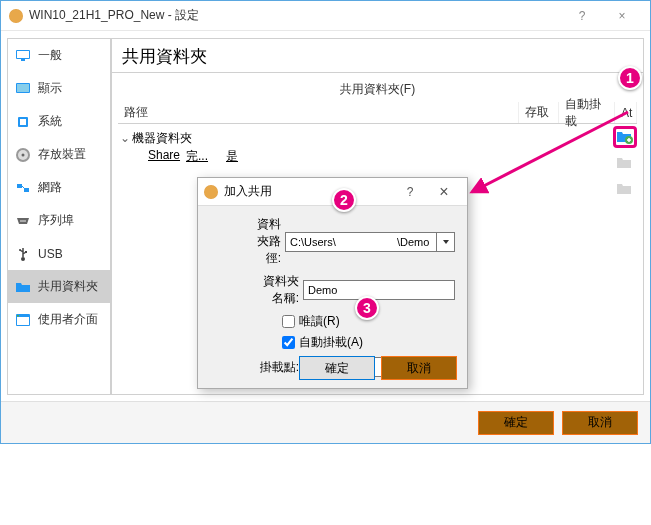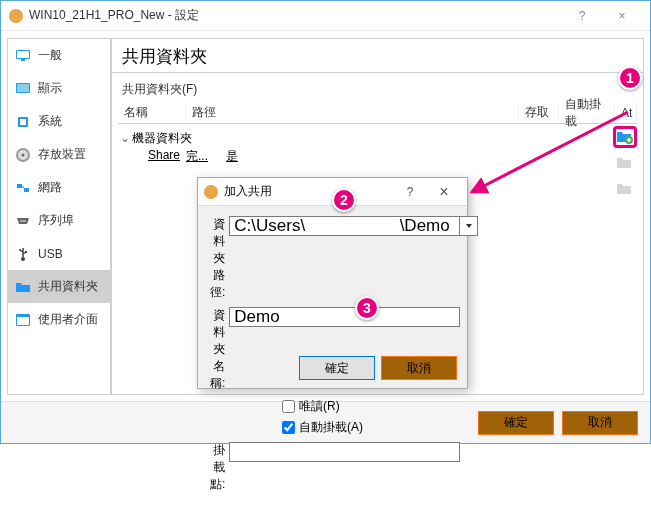--- a/index.html
+++ b/index.html
@@ -14,21 +14,21 @@
 .content { position: absolute; top: 31px; left: 0; right: 0; bottom: 42px; display: flex; padding: 6px; gap: 0; }
 
 .sidebar { width: 104px; border: 1px solid #d0d0d0; background: #fff; overflow: hidden; }
 .sidebar-item { display: flex; align-items: center; height: 33px; padding: 0 6px; gap: 6px; cursor: pointer; }
 .sidebar-item.selected { background: #d0d0d0; }
 .sidebar-item .icon { width: 18px; height: 18px; flex-shrink: 0; display: flex; align-items: center; justify-content: center; }
 .sidebar-item .label { color: #333; white-space: nowrap; }
 
 .main { flex: 1; border: 1px solid #d0d0d0; display: flex; flex-direction: column; }
 .main-header { padding: 6px 10px 4px; font-size: 17px; font-weight: 400; border-bottom: 1px solid #d0d0d0; }
-.sub-label { padding: 8px 10px 4px; color: #333; }
+.sub-label { padding: 8px 10px 4px; color: #333; text-align: center; }
 
 .table-area { flex: 1; position: relative; margin: 0 6px; }
 .table-header { display: flex; border-bottom: 1px solid #d0d0d0; height: 22px; align-items: center; background: #fff; }
 .th { padding: 0 6px; color: #333; border-right: 1px solid #efefef; height: 100%; display: flex; align-items: center; }
 .th.name { width: 68px; }
 .th.path { flex: 1; }
 .th.access { width: 40px; }
 .th.automount { width: 56px; }
 .th.at { width: 22px; }
 
@@ -51,23 +51,23 @@
 .btn-std { min-width: 76px; height: 24px; border: 1px solid #f97316; background: #a16207; display: flex; align-items: center; justify-content: center; cursor: pointer; }
 .btn-std.primary { background: #e1e1e1; border: 1px solid #0078d7; }
 
 
 .dialog { position: absolute; left: 197px; top: 177px; width: 271px; height: 212px; border: 1px solid #aaa; background: #f0f0f0; box-shadow: 3px 3px 10px rgba(0,0,0,0.25); z-index: 10; }
 .dialog .dlg-title { height: 28px; display: flex; align-items: center; padding: 0 6px; background: #fff; border-bottom: 1px solid #ddd; }
 .dialog .dlg-title .cookie { width: 14px; height: 14px; background: radial-gradient(circle, #e8a84a 60%, #c77d20 100%); border-radius: 50%; margin-right: 6px; }
 .dialog .dlg-title .t { flex: 1; }
 .dialog .dlg-title .tb { width: 34px; height: 24px; display: flex; align-items: center; justify-content: center; color: #555; }
 .dlg-body { padding: 10px 12px; }
-.form-row { display: flex; align-items: flex-start; margin-bottom: 6px; }
+.form-row { display: flex; align-items: center; margin-bottom: 6px; margin-left: 46px; }
 .form-row .lbl { width: 68px; text-align: right; padding-right: 4px; }
-.form-row input[type=text] { flex: 1; height: 20px; border: 1px solid #7a7a7a; padding: 0 4px; background: #fff; font-size: 17px; }
+.form-row input[type=text] { flex: 1; height: 20px; border: 1px solid #7a7a7a; padding: 0 4px; background: #fff; font-size: 11px; }
 .form-row .combo { display: flex; flex: 1; }
 .form-row .combo input { flex: 1; }
 .form-row .combo .drop { width: 18px; height: 20px; border: 1px solid #7a7a7a; border-left: none; display: flex; align-items: center; justify-content: center; background: #fff; }
 .check-row { display: flex; align-items: center; margin-left: 72px; margin-bottom: 4px; gap: 4px; }
 .check-row input { width: 13px; height: 13px; }
 .dlg-footer { position: absolute; bottom: 8px; right: 10px; display: flex; gap: 6px; }
 
 
 .anno { position: absolute; width: 24px; height: 24px; background: #e6007e; border: 2px solid #fff; border-radius: 50%; color: #fff; font-weight: bold; display: flex; align-items: center; justify-content: center; z-index: 30; pointer-events: none; font-size: 14px; box-shadow: 0 1px 3px rgba(0,0,0,0.4); }
 .arrow { position: absolute; z-index: 20; pointer-events: none; }
@@ -184,21 +184,20 @@
           </span>
         <span class="label">使用者介面</span>
       </div>
     </div>
 
     <div class="main">
       <div class="main-header">共用資料夾</div>
       <div class="sub-label">共用資料夾(F)</div>
       <div class="table-area">
         <div class="table-header">
-          <div class="th name">名稱</div>
           <div class="th path">路徑</div>
           <div class="th access">存取</div>
           <div class="th automount">自動掛載</div>
           <div class="th at">At</div>
         </div>
         <div class="table-body">
           <div class="tree-row">
             <span class="caret">⌄</span>
             <span class="text">機器資料夾</span>
           </div>

